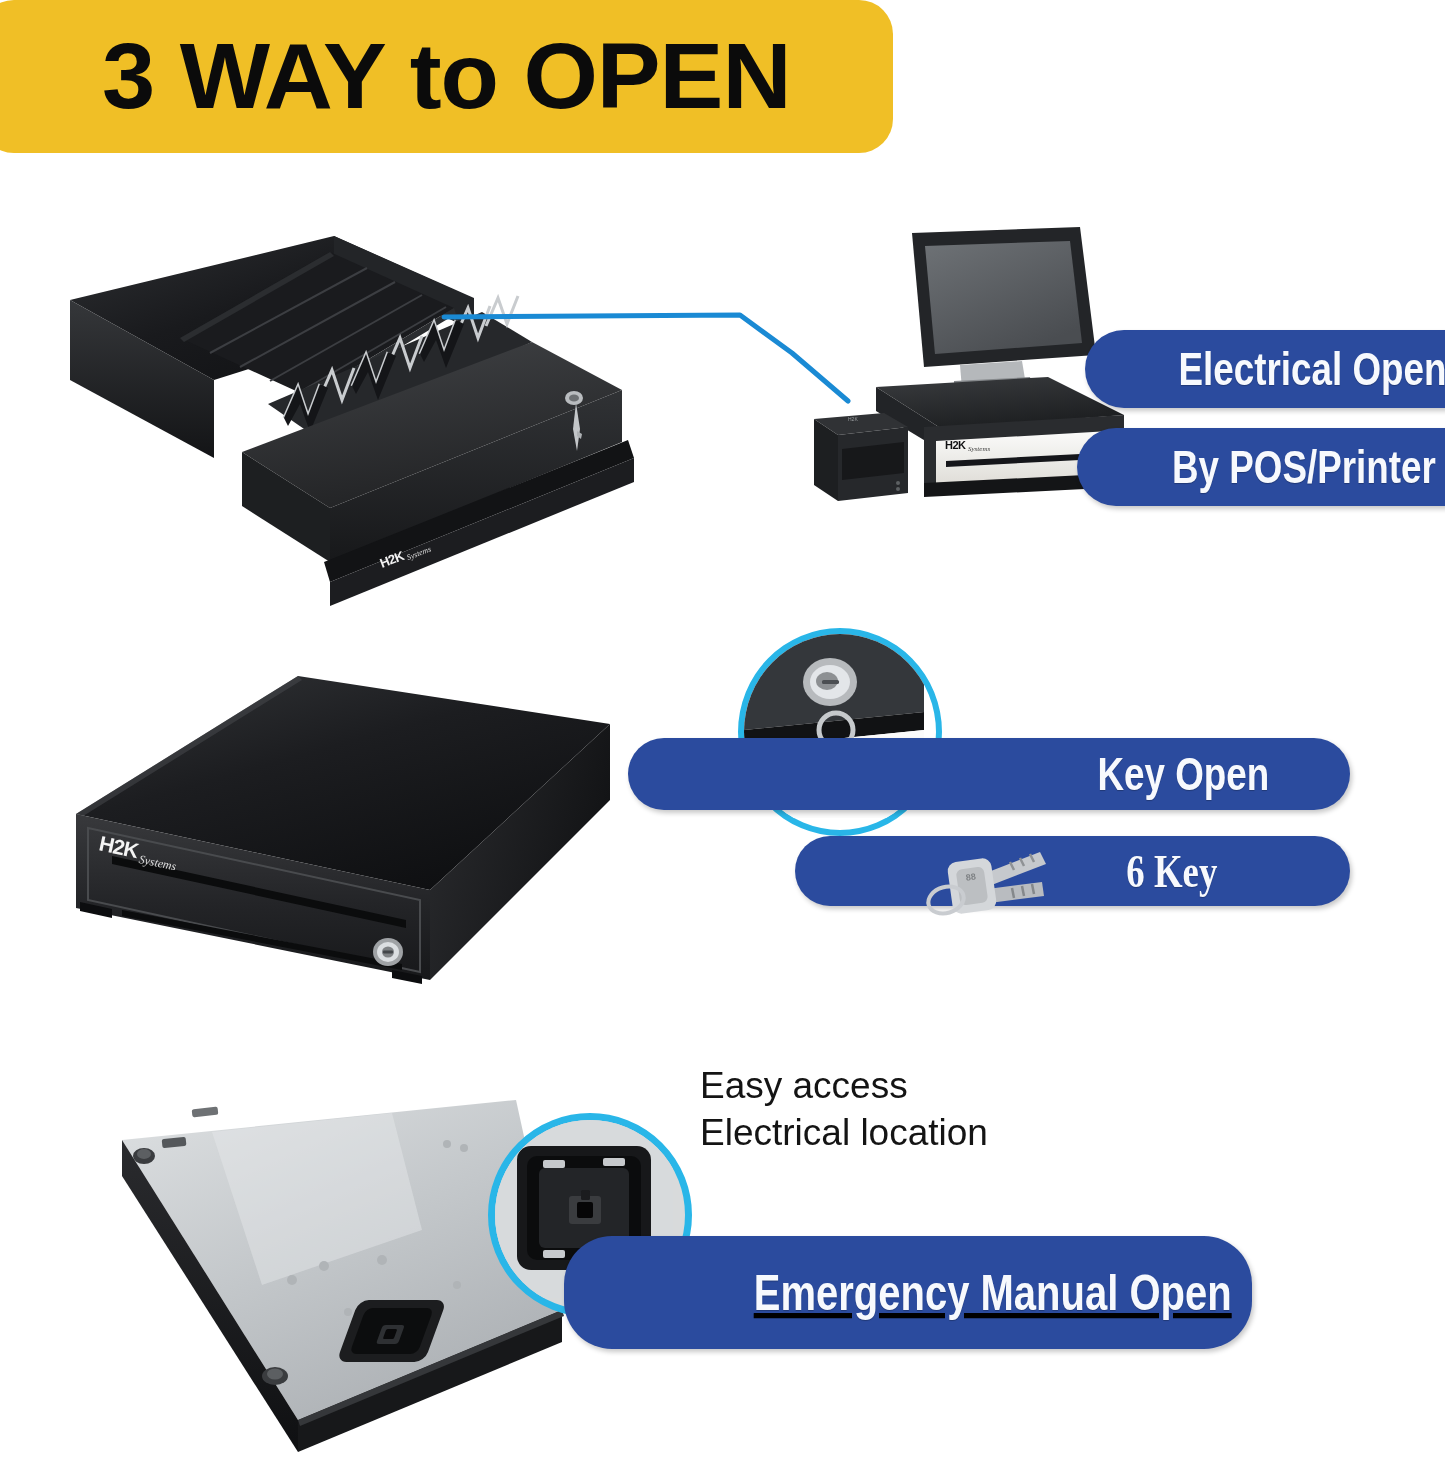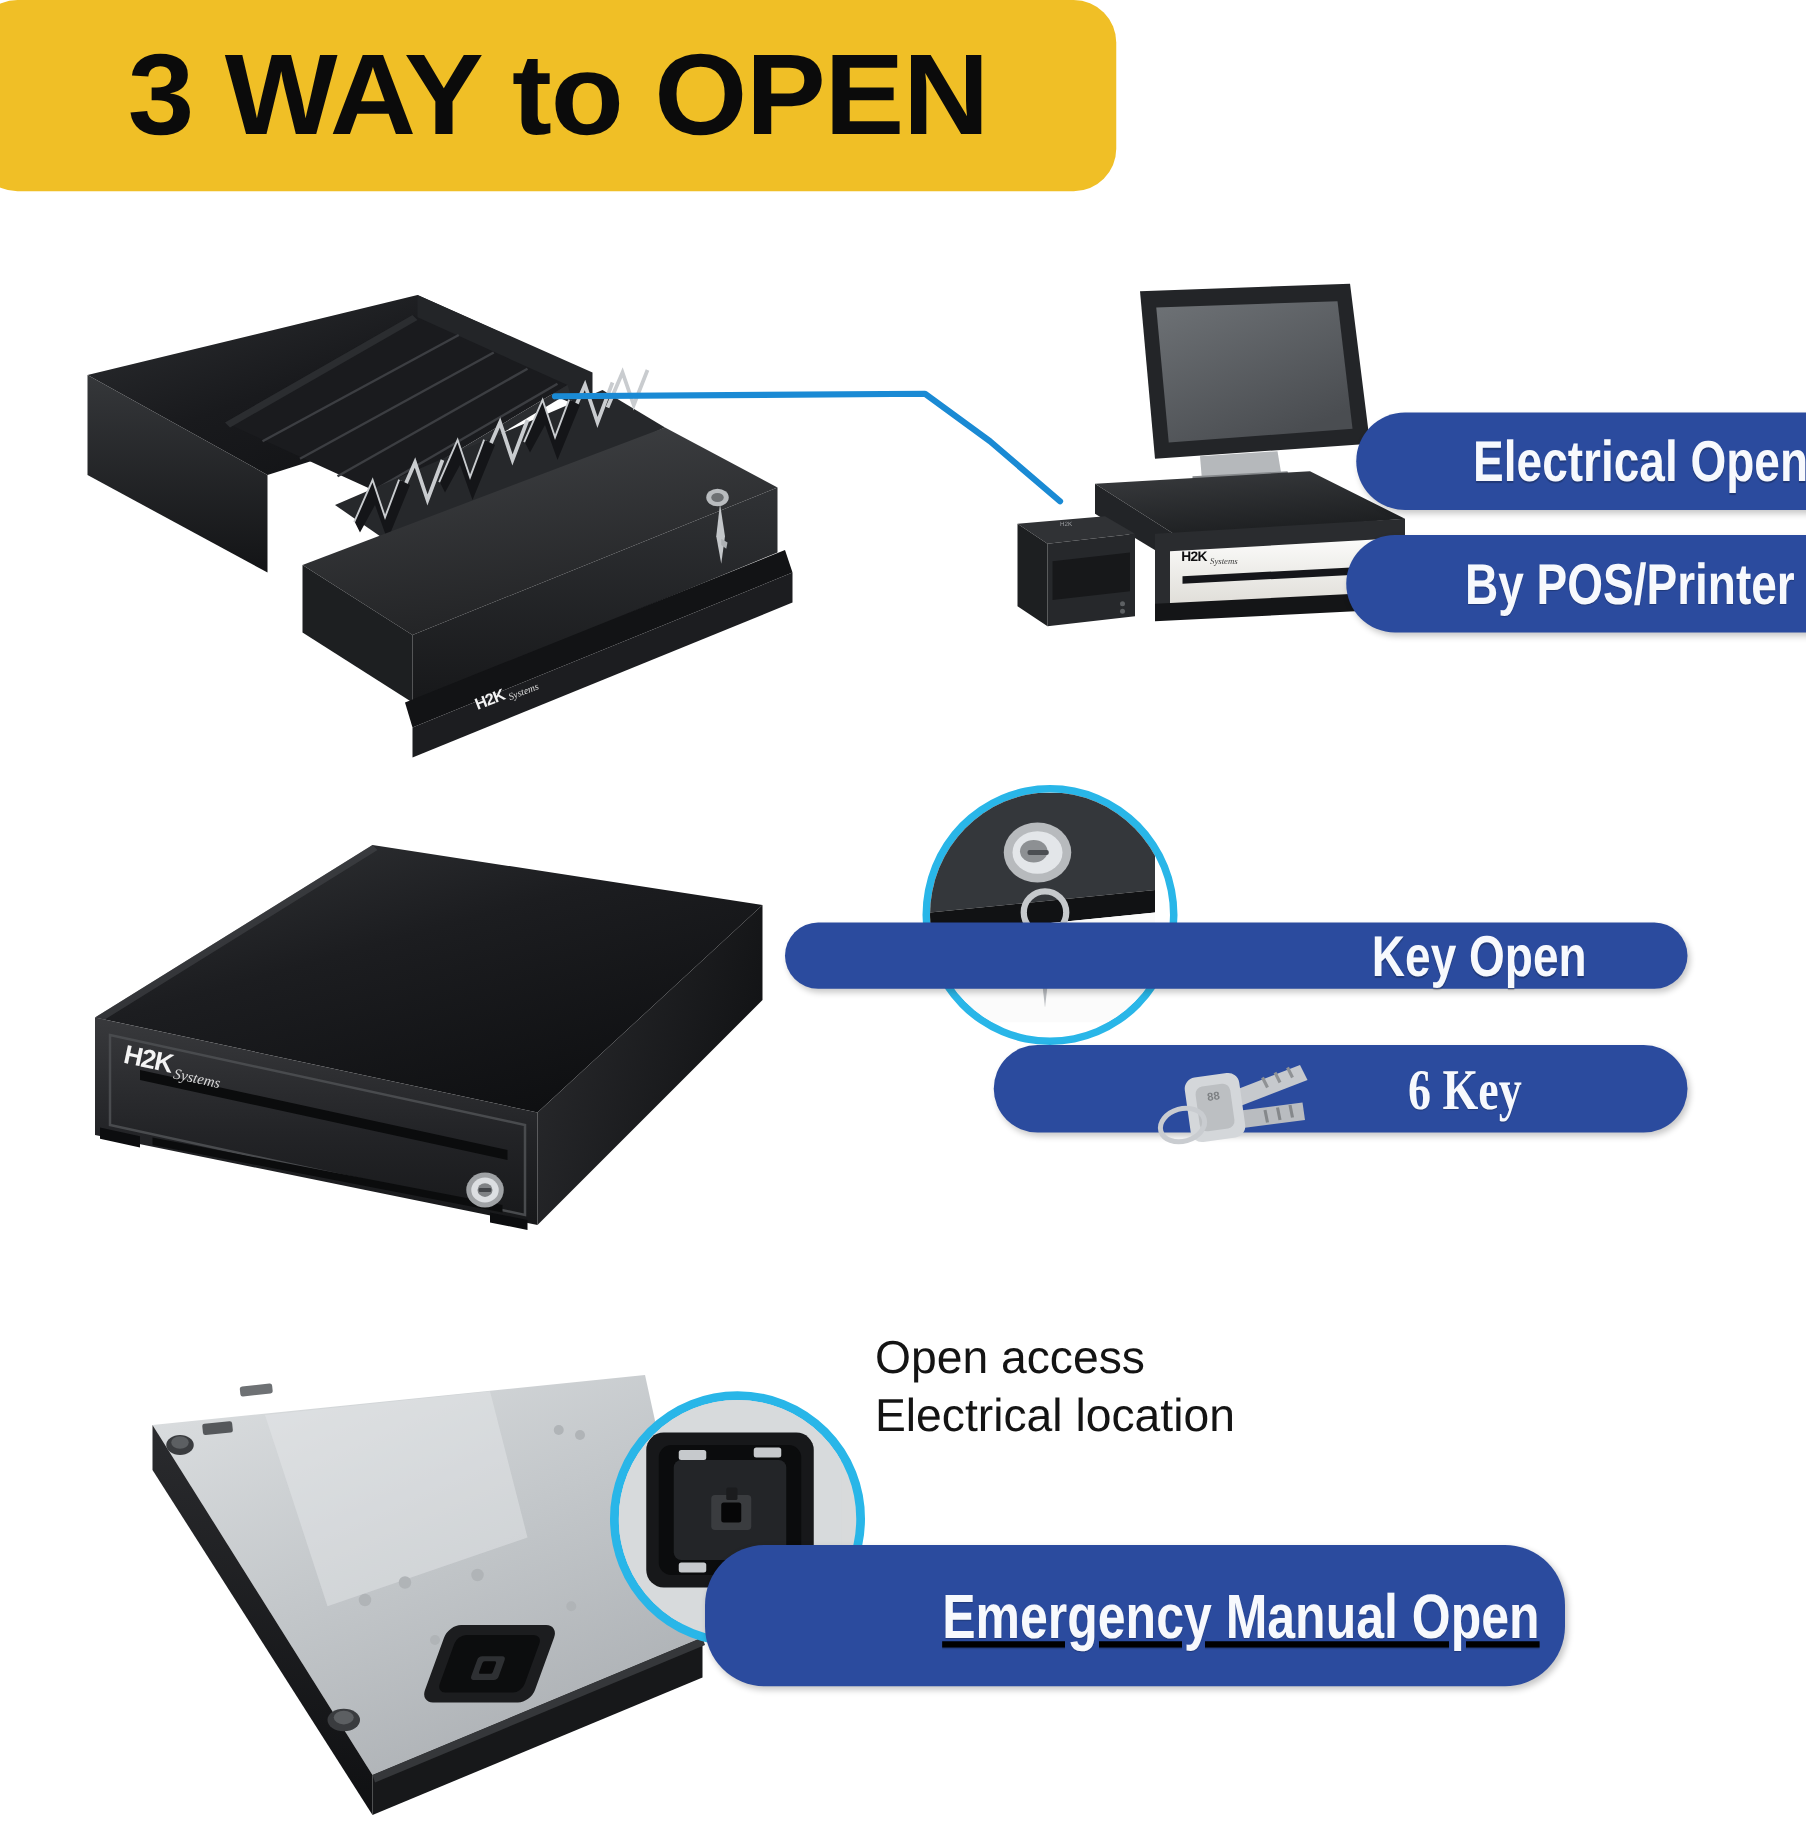--- a/index.html
+++ b/index.html
@@ -19,21 +19,21 @@
         display:flex;align-items:center;box-shadow:2px 3px 5px rgba(0,0,0,.22);}
   .pill .plabel{color:#f7f9fd;font-weight:bold;white-space:nowrap;
         transform:scaleX(.80);transform-origin:center;
         text-shadow:0 1px 1px rgba(0,0,0,.25);}
 
   #pill-electrical{left:1085px;top:330px;width:400px;height:78px;}
   #pill-electrical .plabel{font-size:46px;margin-left:60px;}
   #pill-pos{left:1077px;top:428px;width:408px;height:78px;}
   #pill-pos .plabel{font-size:46px;margin-left:62px;}
 
-  #pill-key{left:628px;top:738px;width:722px;height:53px;}
+  #pill-key{left:628px;top:738px;width:722px;height:72px;}
   #pill-key .plabel{font-size:46px;margin-left:448px;}
   #pill-6key{left:795px;top:836px;width:555px;height:70px;font-family:Liberation Serif, serif;}
   #pill-6key .plabel{font-size:46px;margin-left:320px;}
 
   #pill-emergency{left:564px;top:1236px;width:688px;height:113px;border-radius:48px;text-decoration:underline;}
   #pill-emergency .plabel{font-size:50px;margin-left:130px;}
 
   
   #callout{position:absolute;left:700px;top:1062px;color:#141414;
            font-size:37px;line-height:1.28;}
@@ -392,19 +392,19 @@
     <rect x="48" y="130" width="22" height="8" rx="2" fill="#c6c9cc"></rect>
     <rect x="108" y="128" width="22" height="8" rx="2" fill="#c6c9cc"></rect>
 
     <rect x="74" y="76" width="32" height="28" rx="3" fill="#3a3c3f"></rect>
     <rect x="82" y="82" width="16" height="16" rx="2" fill="#060607"></rect>
     <rect x="86" y="70" width="9" height="10" rx="1.5" fill="#1b1c1e"></rect>
   </svg>
 </div>
 
 <div id="callout">
-  <div>Open access</div>
+  <div>Easy access</div>
   <div>Electrical location</div>
 </div>
 
 <div class="pill" id="pill-emergency">
   <span class="plabel">Emergency Manual Open</span>
 </div>
 
 </body></html>

